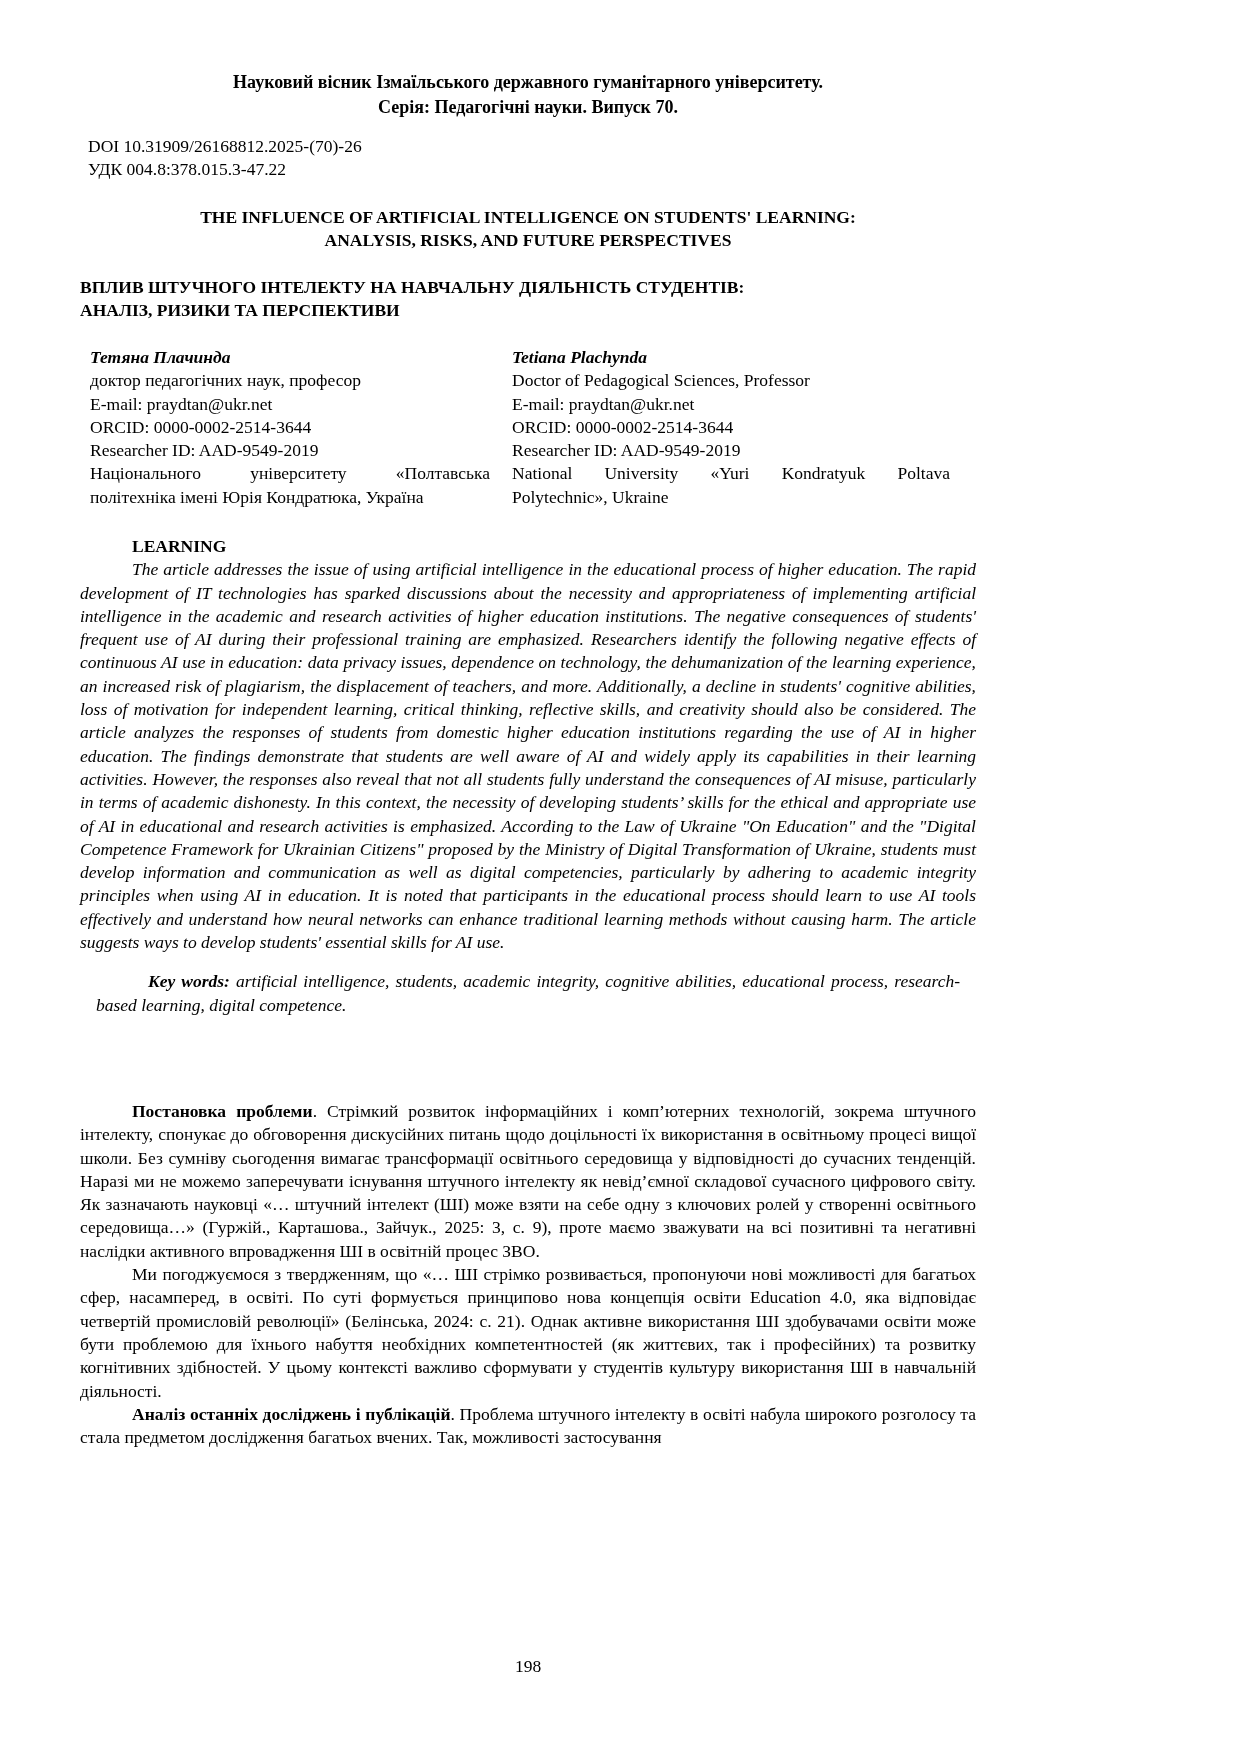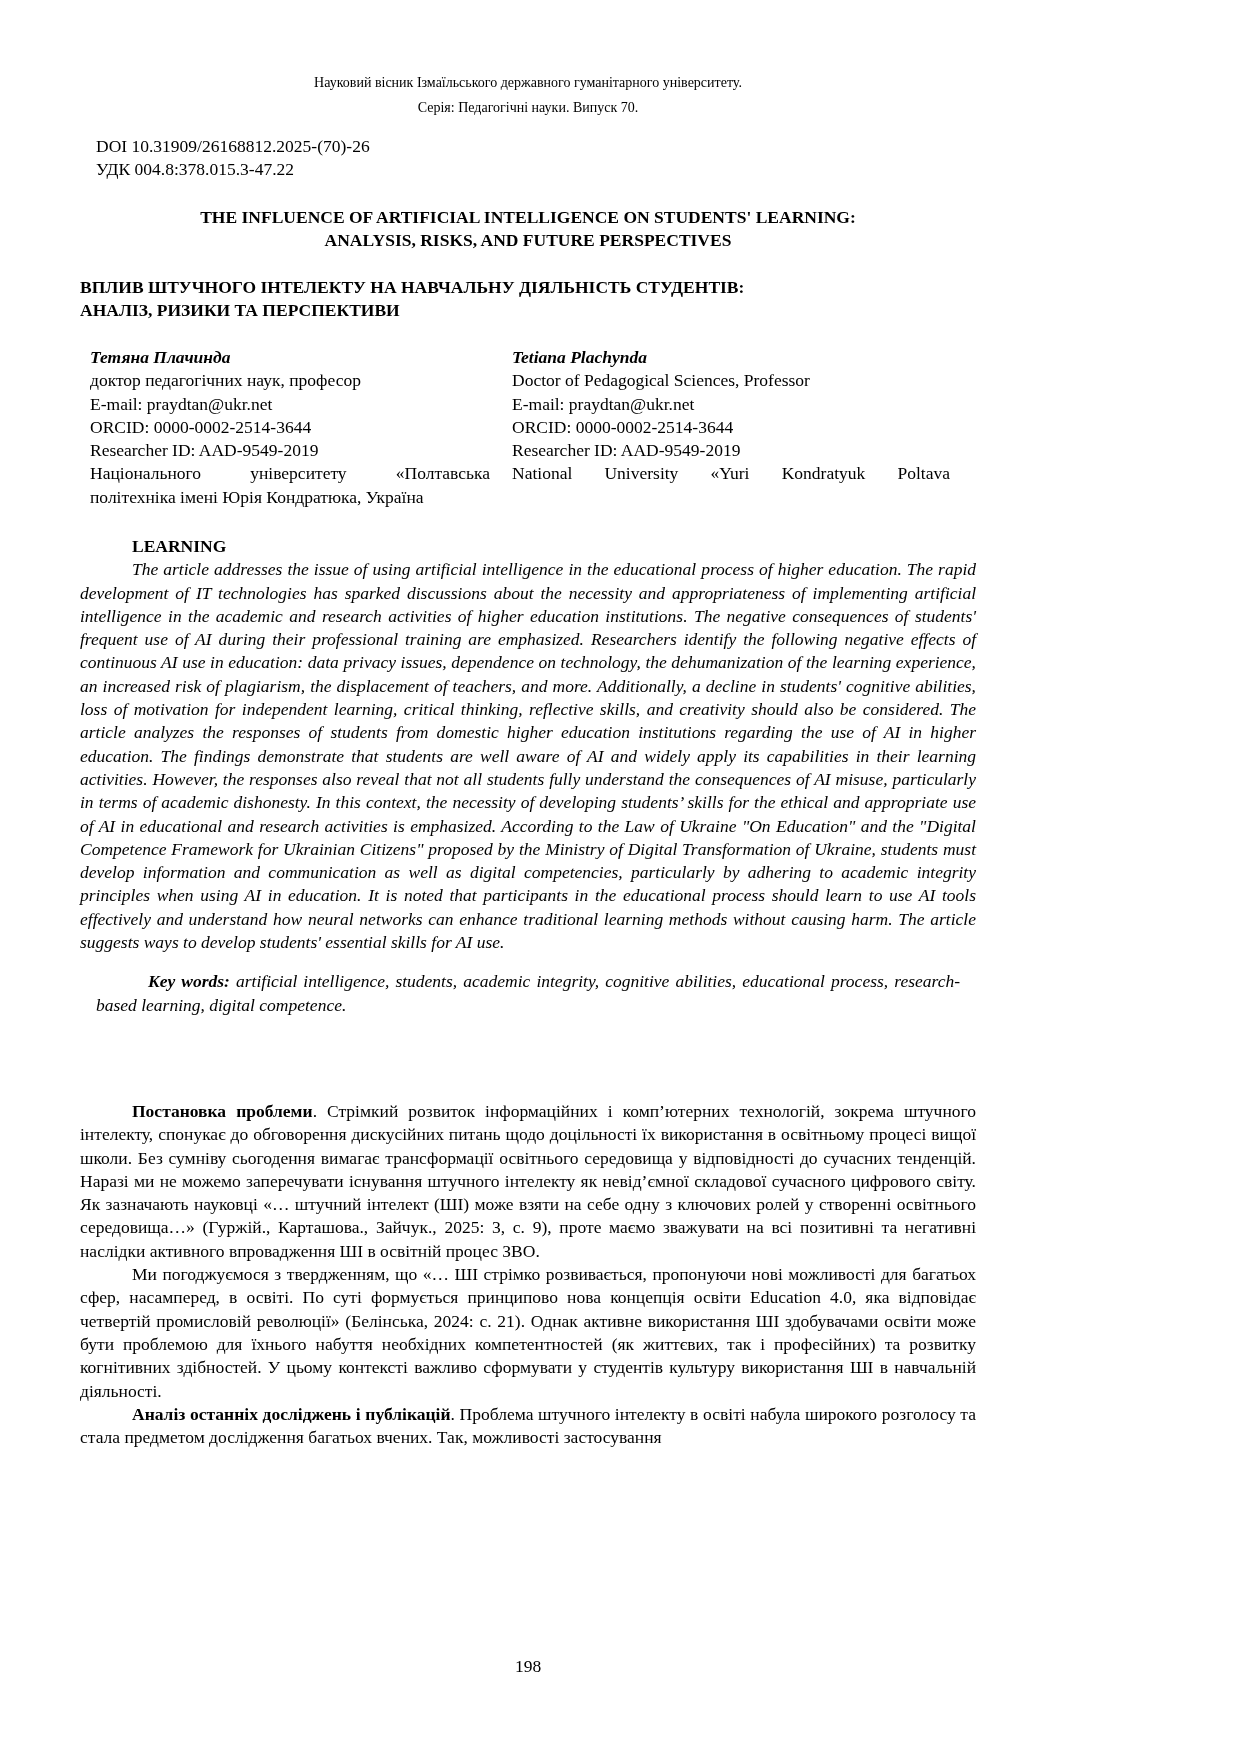--- a/index.html
+++ b/index.html
@@ -4,23 +4,23 @@
 <style>
   html, body { margin: 0; padding: 0; background: #ffffff; }
   body {
     width: 1241px; height: 1754px; position: relative; overflow: hidden;
     font-family: "Liberation Serif", "DejaVu Serif", serif;
     color: #000;
   }
   .page { position: absolute; left: 80px; top: 0; width: 896px; }
   .journal {
     position: absolute; top: 70px; left: 0; width: 896px; text-align: center;
-    font-weight: normal; font-size: 14px; line-height: 25px;
+    font-weight: bold; font-size: 18px; line-height: 25px;
   }
-  .meta { position: absolute; top: 135px; left: 16px; font-size: 17.5px; line-height: 23px; }
+  .meta { position: absolute; top: 135px; left: 8px; font-size: 17.5px; line-height: 23px; }
   .title-en {
     position: absolute; top: 206px; left: 0; width: 896px; text-align: center;
     font-weight: bold; font-size: 17.5px; line-height: 23px;
   }
   .title-uk {
     position: absolute; top: 276px; left: 0; width: 896px; text-align: left;
     font-weight: bold; font-size: 17.5px; line-height: 23px;
   }
   .authors { position: absolute; top: 346px; left: 10px; width: 886px; font-size: 17.5px; line-height: 23.3px; }
   .author-col { position: absolute; top: 0; }
@@ -73,20 +73,21 @@
       <div class="justify">Національного університету «Полтавська</div>
       <div>політехніка імені Юрія Кондратюка, Україна</div>
     </div>
     <div class="author-col en">
       <div class="author-name">Tetiana Plachynda</div>
       <div>Doctor of Pedagogical Sciences, Professor</div>
       <div>E-mail: praydtan@ukr.net</div>
       <div>ORCID: 0000-0002-2514-3644</div>
       <div>Researcher ID: AAD-9549-2019</div>
       <div class="justify">National University «Yuri Kondratyuk Poltava</div>
+      <div>Polytechnic», Ukraine</div>
     </div>
   </div>
 
   <div class="abstract">
     <div class="abstract-head">LEARNING</div>
     <p class="abstract-body">The article addresses the issue of using artificial intelligence in the educational process of higher education. The rapid development of IT technologies has sparked discussions about the necessity and appropriateness of implementing artificial intelligence in the academic and research activities of higher education institutions. The negative consequences of students' frequent use of AI during their professional training are emphasized.  Researchers identify the following negative effects of continuous AI use in education: data privacy issues, dependence on technology, the dehumanization of the learning experience, an increased risk of plagiarism, the displacement of teachers, and more. Additionally, a decline in students' cognitive abilities, loss of motivation for independent learning, critical thinking, reflective skills, and creativity should also be considered.  The article analyzes the responses of students from domestic higher education institutions regarding the use of AI in higher education. The findings demonstrate that students are well aware of AI and widely apply its capabilities in their learning activities. However, the responses also reveal that not all students fully understand the consequences of AI misuse, particularly in terms of academic dishonesty. In this context, the necessity of developing students’ skills for the ethical and appropriate use of AI in educational and research activities is emphasized. According to the Law of Ukraine "On Education" and the "Digital Competence Framework for Ukrainian Citizens" proposed by the Ministry of Digital Transformation of Ukraine, students must develop information and communication as well as digital competencies, particularly by adhering to academic integrity principles when using AI in education. It is noted that participants in the educational process should learn to use AI tools effectively and understand how neural networks can enhance traditional learning methods without causing harm. The article suggests ways to develop students' essential skills for AI use.</p>
     <p class="keywords"><b>Key words:</b><span> artificial intelligence, students, academic integrity, cognitive abilities, educational process, research-based learning, digital competence.</span></p>
   </div>
 
   <div class="body-text">

